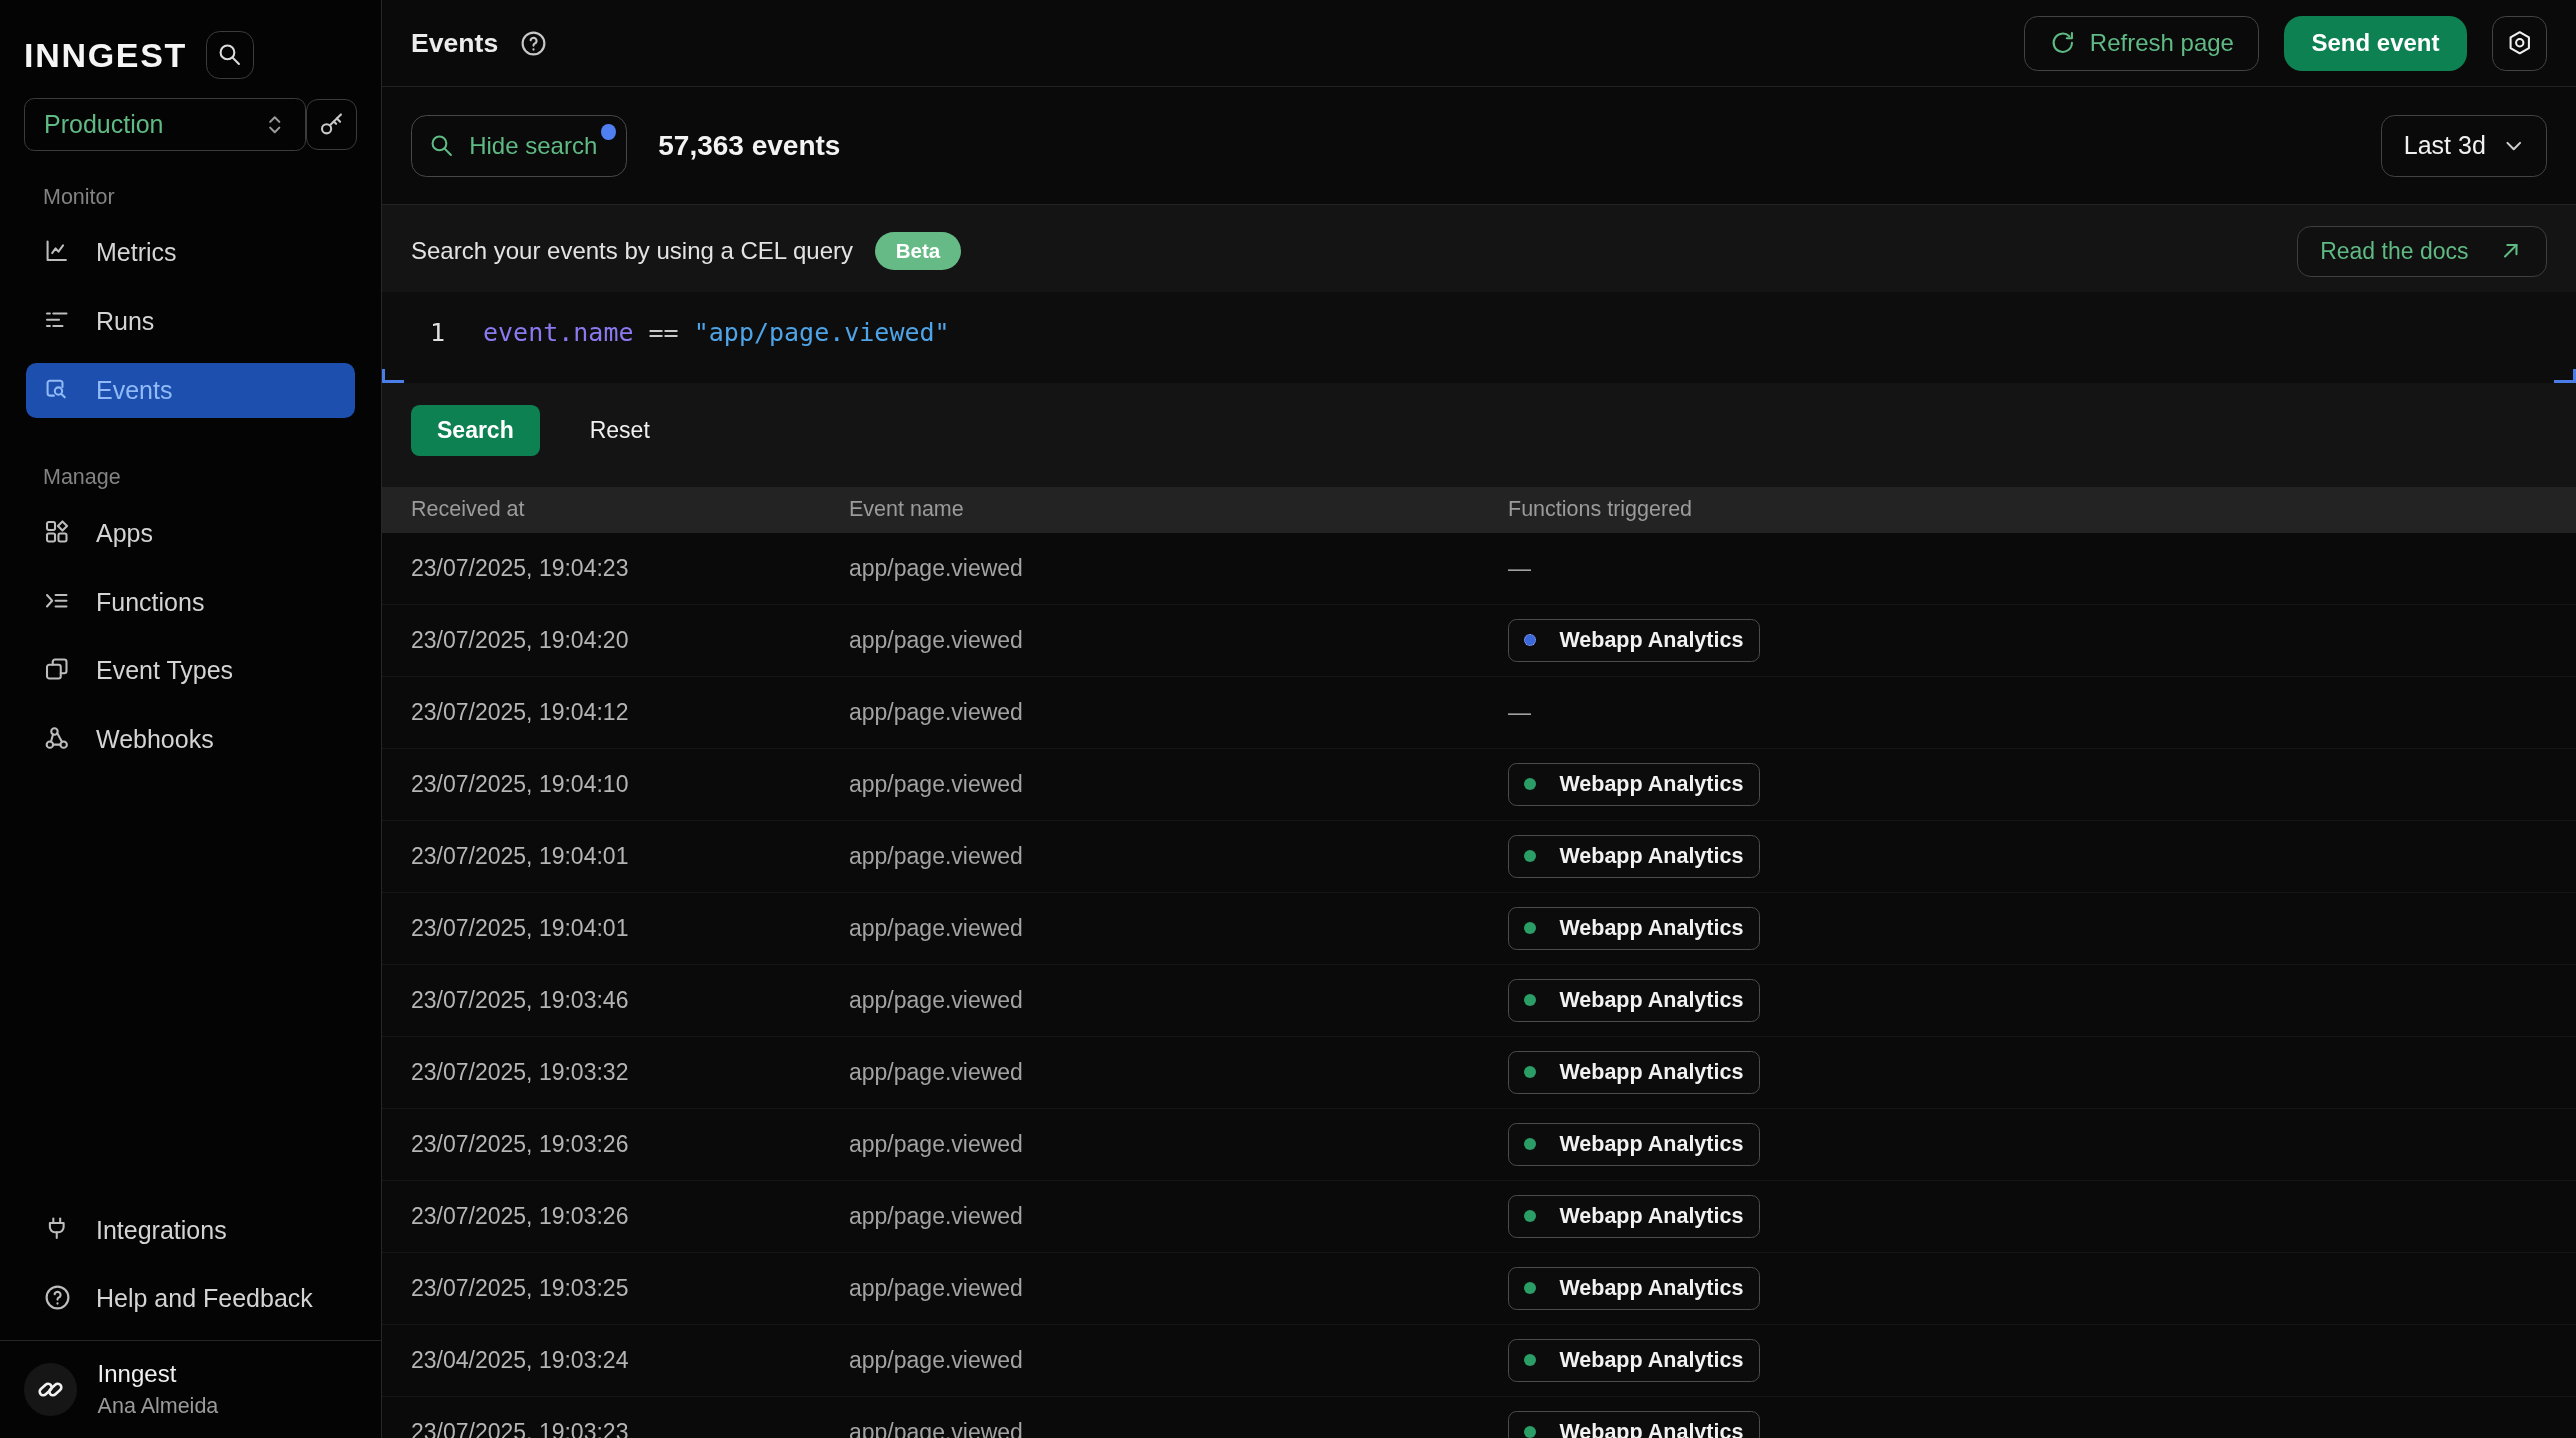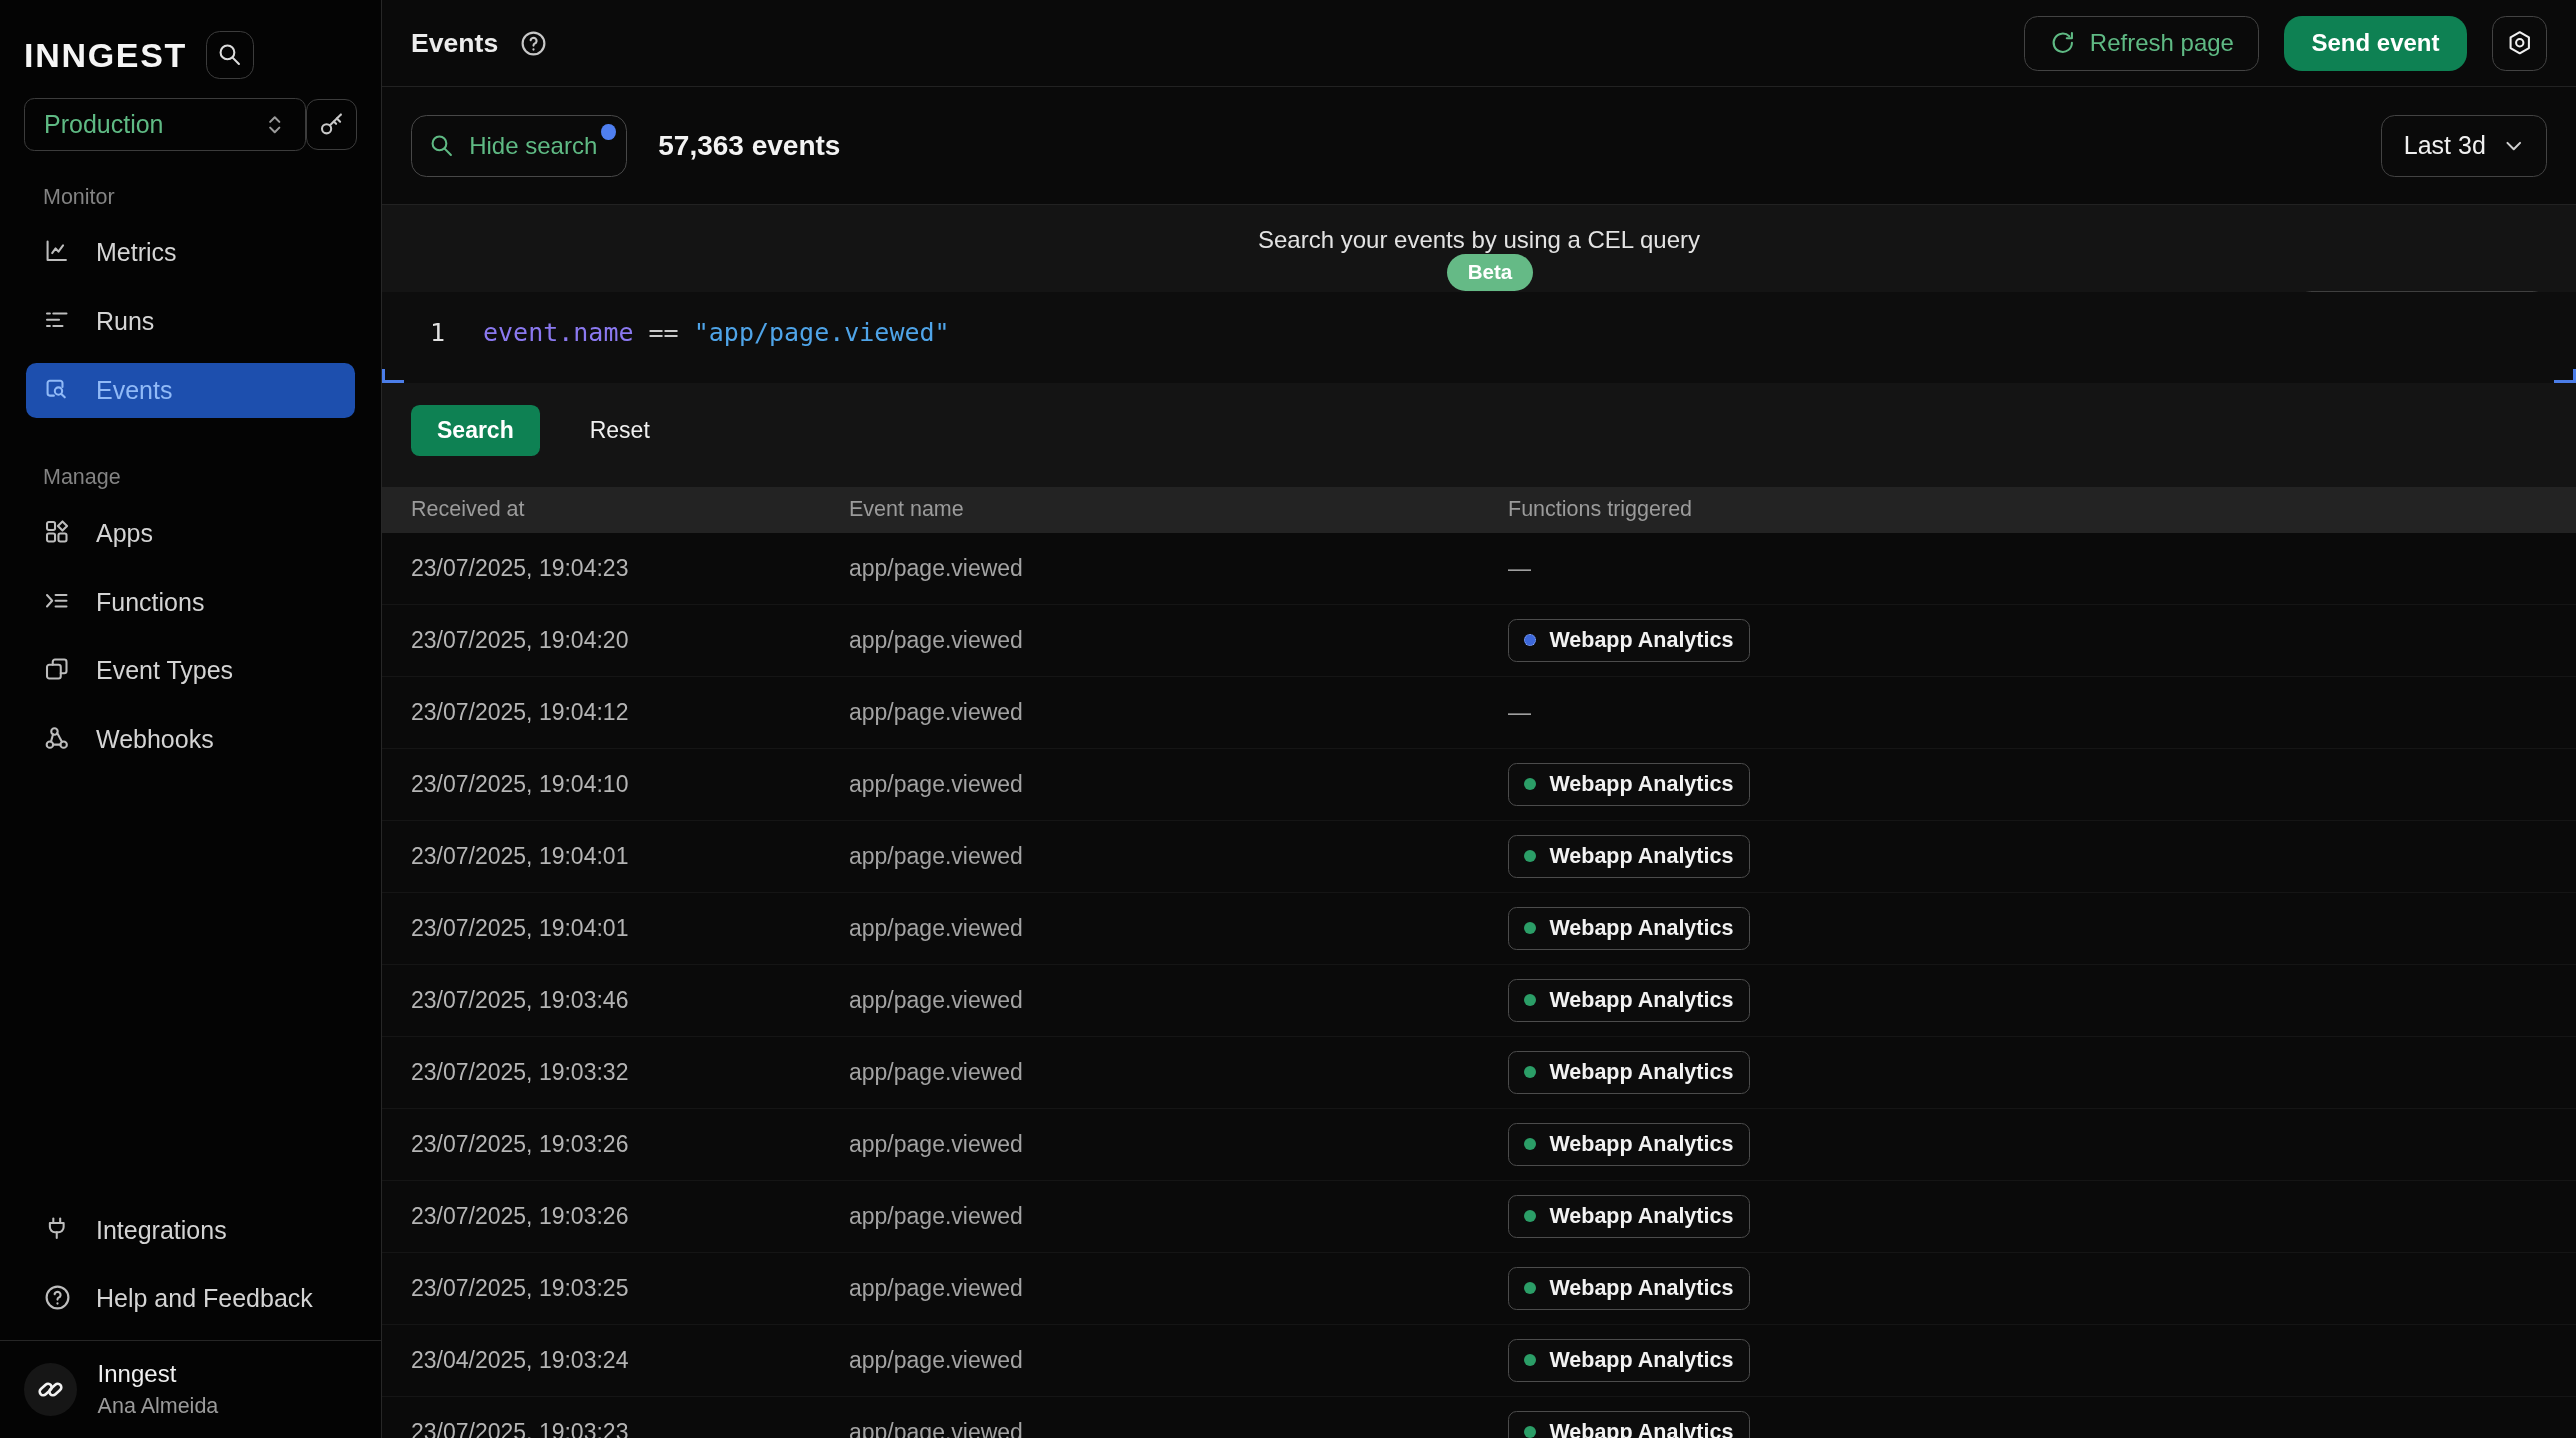--- a/index.html
+++ b/index.html
@@ -87,21 +87,21 @@
   }
   .events-count { margin-left:31px; font-size:28px; font-weight:700; color:#f3f3f3; }
   .range-btn {
     margin-left:auto; height:62px; border:1.7px solid #434343; border-radius:13.7px;
     background:transparent; color:#f0f0f0; font-size:25px;
     display:inline-flex; align-items:center; gap:13.7px; padding:0 19px 0 22px; cursor:pointer;
   }
 
   
   .panel { background:#141414; padding-top:20.6px; position:relative; }
-  .panel-head { display:flex; align-items:center; padding:0 29px; height:51px;flex-direction:column; }
+  .panel-head { display:flex; align-items:center; padding:0 29px; height:51px; }
   .panel-title { font-size:24px; color:#e3e3e3; }
   .beta-badge {
     margin-left:22px; background:var(--beta-green); color:#fff;
     font-size:20.6px; font-weight:700; padding:6.9px 20.6px; border-radius:857px;
   }
   .docs-btn {
     margin-left:auto; height:51px; border:1.7px solid #3f3f3f; border-radius:13.7px;
     background:#101010; color:var(--accent-green); font-size:23px;
     display:inline-flex; align-items:center; gap:28px; padding:0 22px; cursor:pointer;
   }
@@ -133,21 +133,21 @@
   }
   .tbody { flex:1; overflow:hidden; background:#0a0a0a; }
   .trow {
     height:72px; display:grid; grid-template-columns:438px 659px 1fr; align-items:center;
     padding-left:29px; border-bottom:1.7px solid #151515; font-size:23px;
   }
   .c-time { color:#b5b5b5; }
   .c-name { color:#a3a3a3; font-weight:400; }
   .fn-dash { color:#a0a0a0; }
   .fn-badge {
-    display:inline-flex; align-items:center; gap:13px; height:43px; padding:0 15.4px;
+    display:inline-flex; align-items:center; gap:23px; height:43px; padding:0 15.4px;
     border:1.7px solid #4c4c4c; border-radius:8.6px; background:#0c0c0c;
     color:#f2f2f2; font-size:21.5px; font-weight:700; width:max-content; cursor:pointer;
   }
   .dot { width:12px; height:12px; border-radius:50%; flex:0 0 auto; }
   .dot.green { background:var(--dot-green); }
   .dot.blue  { background:var(--dot-blue); border:1.7px dotted rgba(170,195,255,.85); }
 </style>
 </head>
 <body>
 

